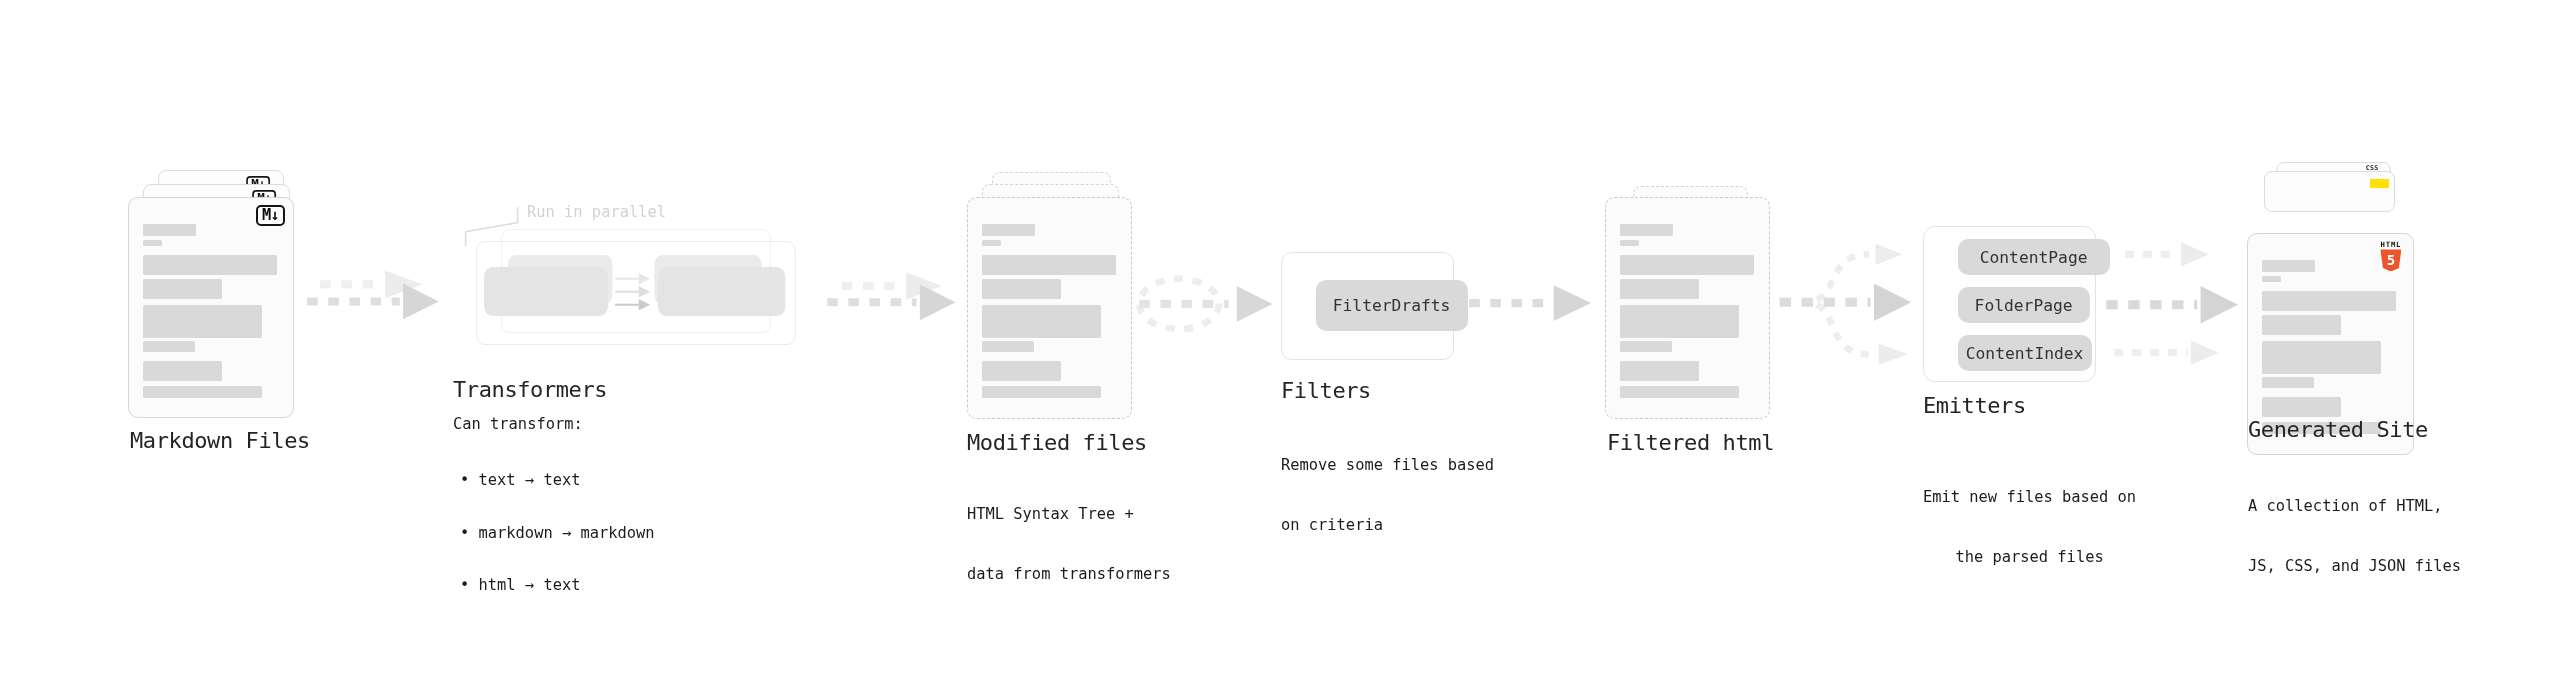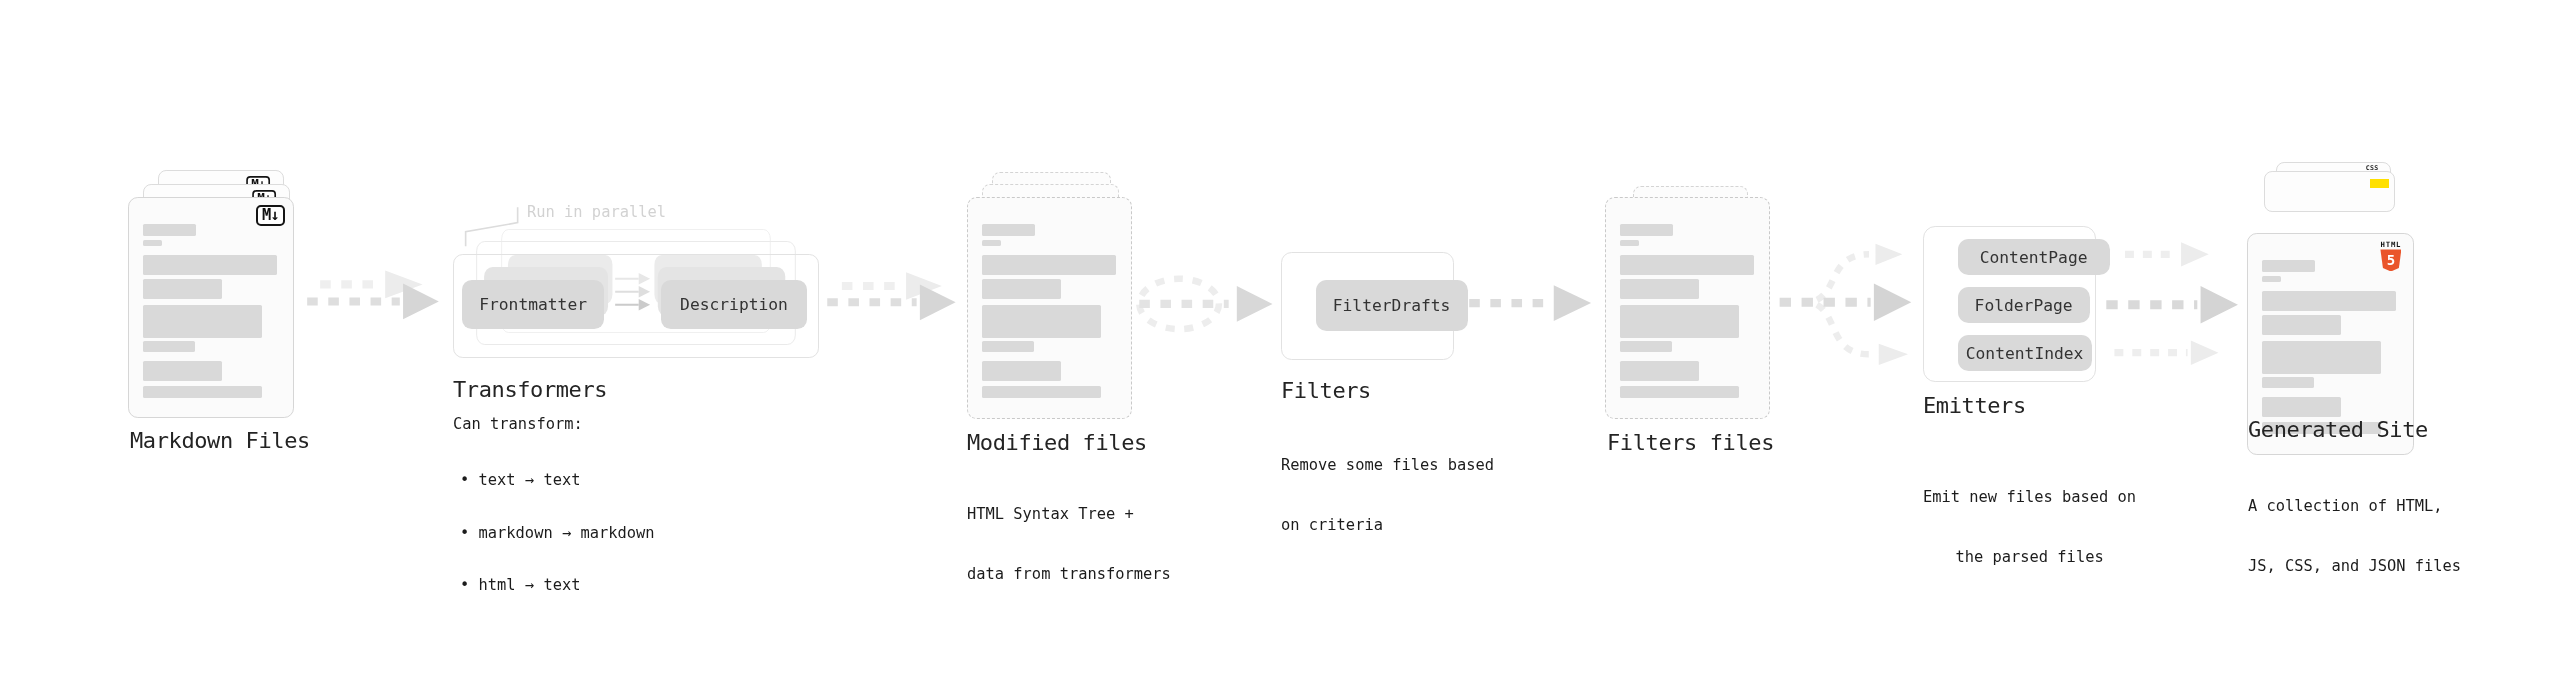--- a/index.html
+++ b/index.html
@@ -151,24 +151,20 @@
   <div class="annot" style="left:527px;top:203px;">Run in parallel</div>
 
   <div class="t-layer back">
     <div class="t-pill L"></div>
     <div class="t-pill R"></div>
   </div>
   <div class="t-layer mid">
     <div class="t-pill L"></div>
     <div class="t-pill R"></div>
   </div>
-  <div class="t-layer">
-    <div class="t-pill L">Frontmatter</div>
-    <div class="t-pill R">Description</div>
-  </div>
 
   <div class="stage-label" style="left:453px;top:377px;">Transformers</div>
   <div class="stage-desc" style="left:453px;top:414px;">Can transform:</div>
   <div class="bullets" style="left:460px;top:437px;">
     <div>• text → text</div>
     <div>• markdown → markdown</div>
     <div>• html → text</div>
   </div>
 
   <div class="card-back dashed-back" style="left:992px;top:172px;width:119px;height:34px;"></div>
@@ -206,21 +202,21 @@
       <div></div>
         <div></div>
         <div></div>
         <div></div>
         <div></div>
         <div></div>
         <div></div>
         <div></div>
     </div>
   </div>
-  <div class="stage-label" style="left:1607px;top:430px;">Filters files</div>
+  <div class="stage-label" style="left:1607px;top:430px;">Filtered html</div>
 
   <div class="box" style="left:1923px;top:226px;width:173px;height:156px;border-radius:12.2px;">
     <div class="pill" style="left:10.6px;top:12.2px;width:152px;height:36px;">ContentPage</div>
     <div class="pill" style="left:10.6px;top:60px;width:132px;height:36px;">FolderPage</div>
     <div class="pill" style="left:10.6px;top:108px;width:134px;height:36px;">ContentIndex</div>
   </div>
   <div class="stage-label" style="left:1923px;top:393px;">Emitters</div>
   <div class="stage-desc" style="left:1923px;top:446px;text-align:center;">
     <div>Emit new files based on</div>
     <div>the parsed files</div>

